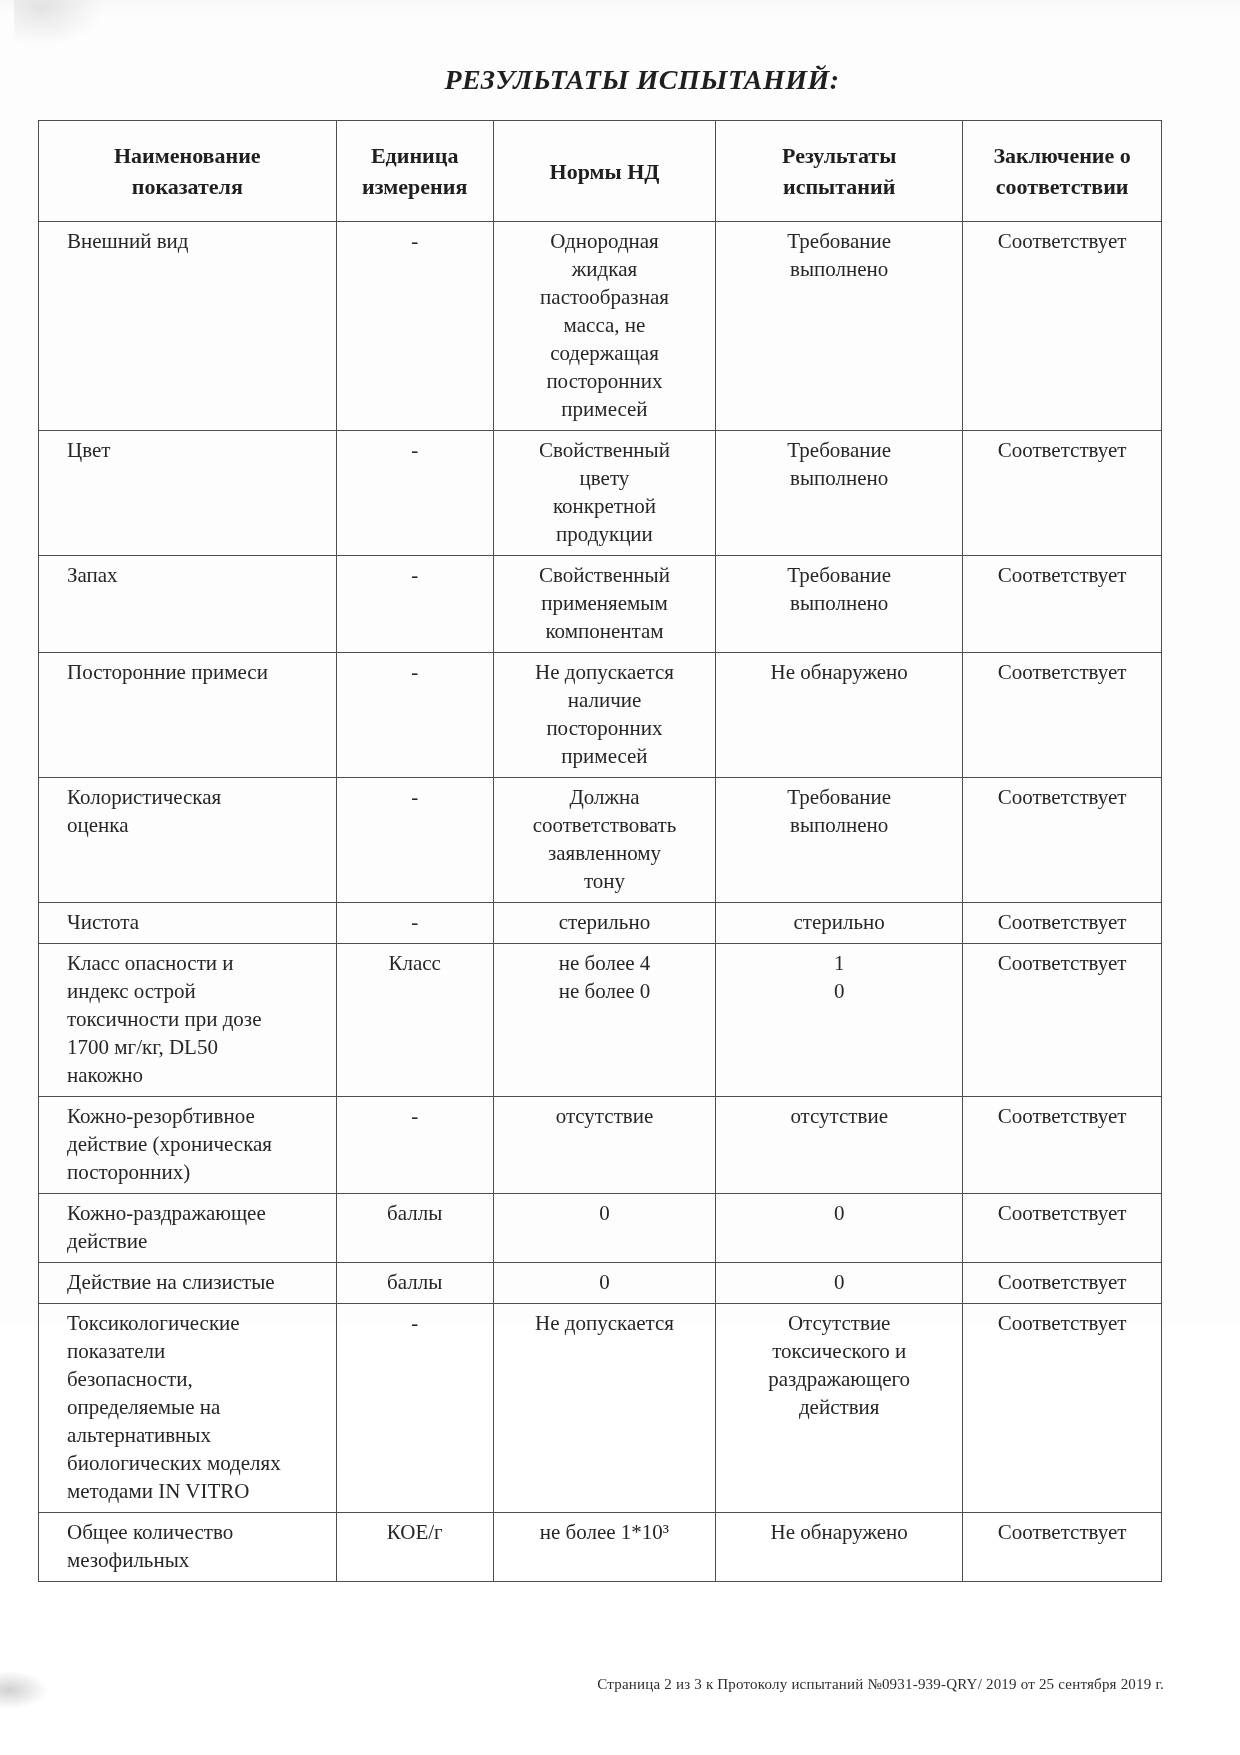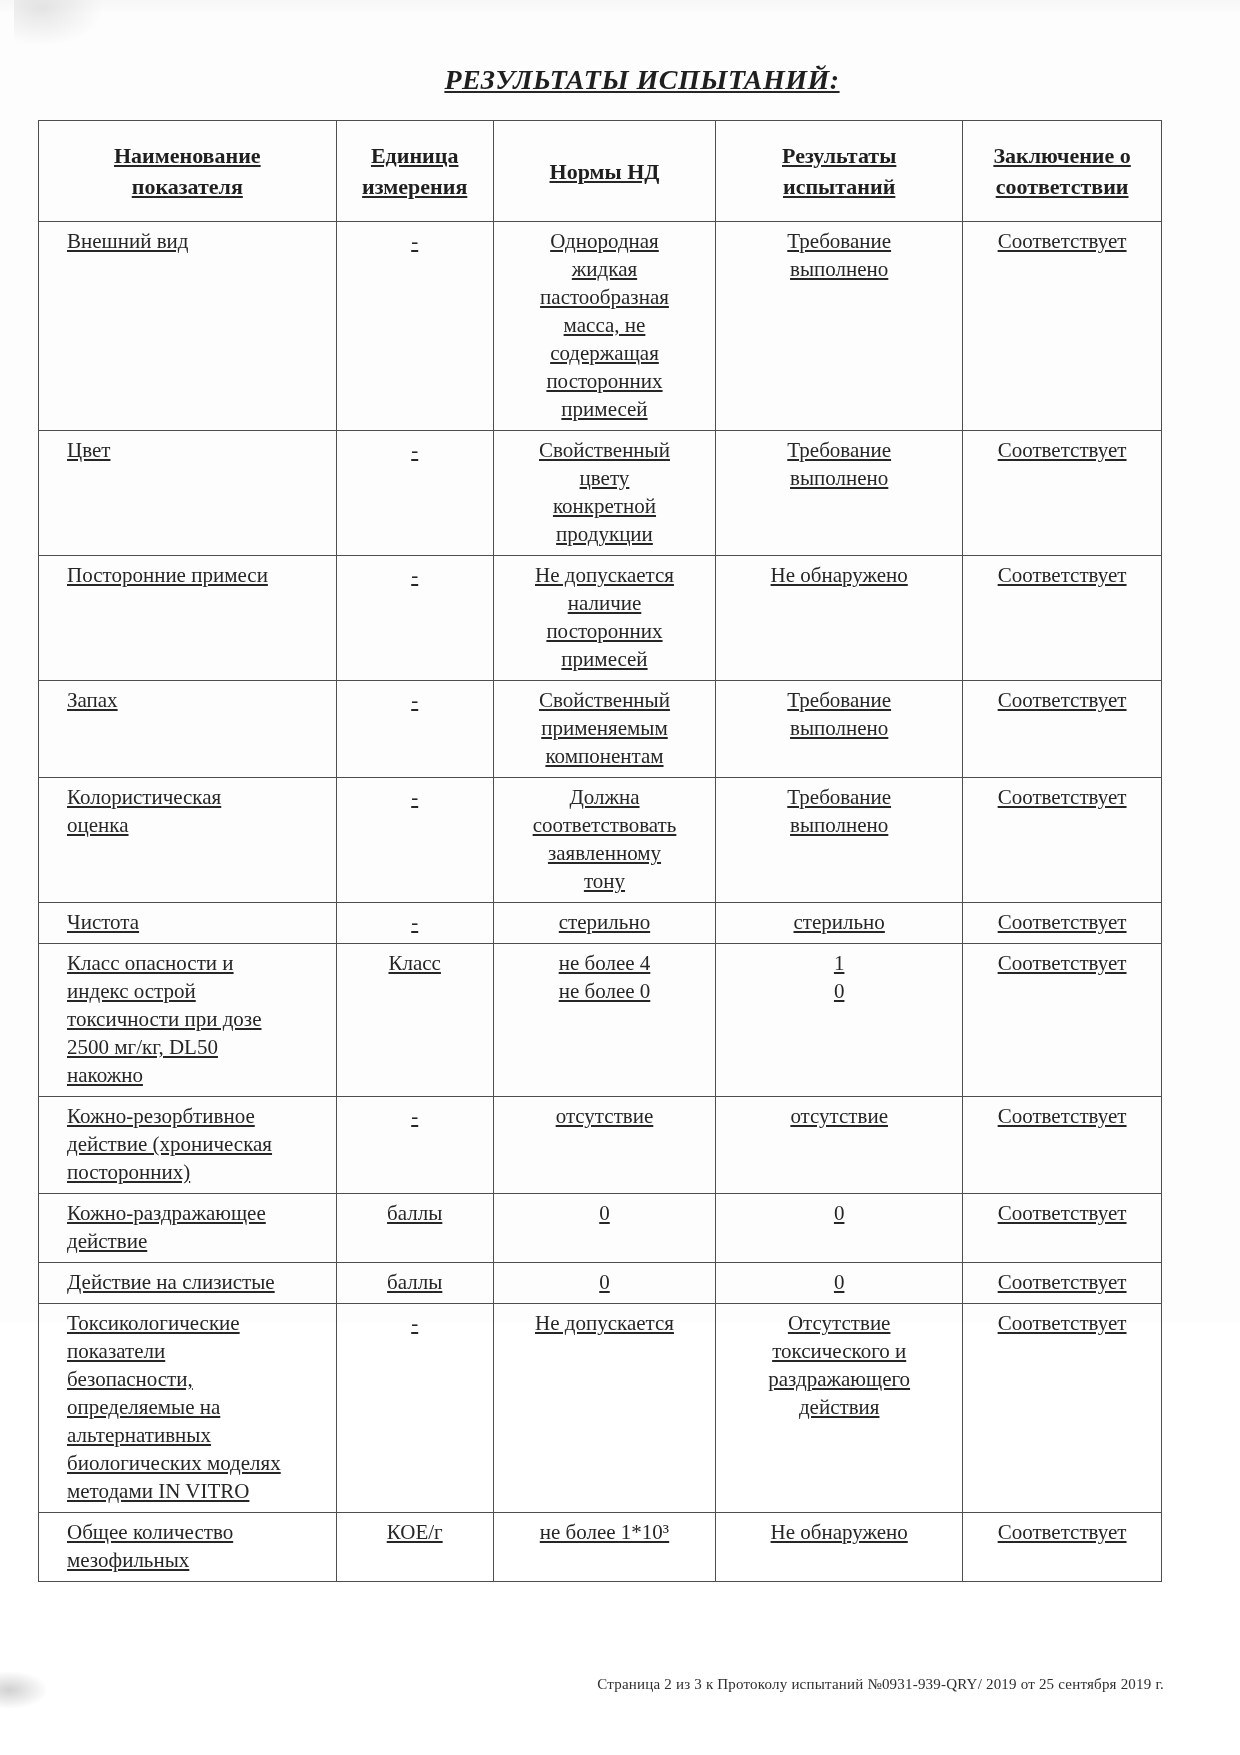--- a/index.html
+++ b/index.html
@@ -7,21 +7,20 @@
     width: 1240px; height: 1755px;
     background: #ffffff;
     font-family: "Liberation Serif", "DejaVu Serif", serif;
     color: #262626;
     overflow: hidden;
   }
   .page {
     position: relative;
     width: 1240px; height: 1323px;
     background: linear-gradient(180deg, #f7f7f7 0px, #fdfdfd 14px, #fdfdfd 100%);
-    text-decoration: underline;
   }
   .artifact { position: absolute; pointer-events: none; }
   .artifact.top-left {
     left: 14px; top: 0; width: 90px; height: 46px;
     background: radial-gradient(ellipse at 30% 20%, rgba(120,120,120,.18), rgba(120,120,120,0) 70%);
   }
   .artifact.bottom-left {
     left: 0; top: 1672px; width: 46px; height: 36px;
     background: radial-gradient(ellipse at 20% 50%, rgba(90,90,90,.28), rgba(90,90,90,0) 75%);
   }
@@ -134,41 +133,41 @@
     <td class="c-norm">Свойственный
 цвету
 конкретной
 продукции</td>
     <td class="c-result">Требование
 выполнено</td>
     <td class="c-concl">Соответствует</td>
   </tr>
 
   <tr>
+    <td class="c-name">Запах</td>
+    <td class="c-unit">-</td>
+    <td class="c-norm">Свойственный
+применяемым
+компонентам</td>
+    <td class="c-result">Требование
+выполнено</td>
+    <td class="c-concl">Соответствует</td>
+  </tr>
+
+  <tr>
     <td class="c-name">Посторонние примеси</td>
     <td class="c-unit">-</td>
     <td class="c-norm">Не допускается
 наличие
 посторонних
 примесей</td>
     <td class="c-result">Не обнаружено</td>
     <td class="c-concl">Соответствует</td>
   </tr>
 
-  <tr>
-    <td class="c-name">Запах</td>
-    <td class="c-unit">-</td>
-    <td class="c-norm">Свойственный
-применяемым
-компонентам</td>
-    <td class="c-result">Требование
-выполнено</td>
-    <td class="c-concl">Соответствует</td>
-  </tr>
-
 
   <tr>
     <td class="c-name">Колористическая
 оценка</td>
     <td class="c-unit">-</td>
     <td class="c-norm">Должна
 соответствовать
 заявленному
 тону</td>
     <td class="c-result">Требование
@@ -181,21 +180,21 @@
     <td class="c-unit">-</td>
     <td class="c-norm">стерильно</td>
     <td class="c-result">стерильно</td>
     <td class="c-concl">Соответствует</td>
   </tr>
 
   <tr>
     <td class="c-name">Класс опасности и
 индекс острой
 токсичности при дозе
-2500 мг/кг, DL50
+1700 мг/кг, DL50
 накожно</td>
     <td class="c-unit">Класс</td>
     <td class="c-norm">не более 4
 не более 0</td>
     <td class="c-result">1
 0</td>
     <td class="c-concl">Соответствует</td>
   </tr>
 
   <tr>

